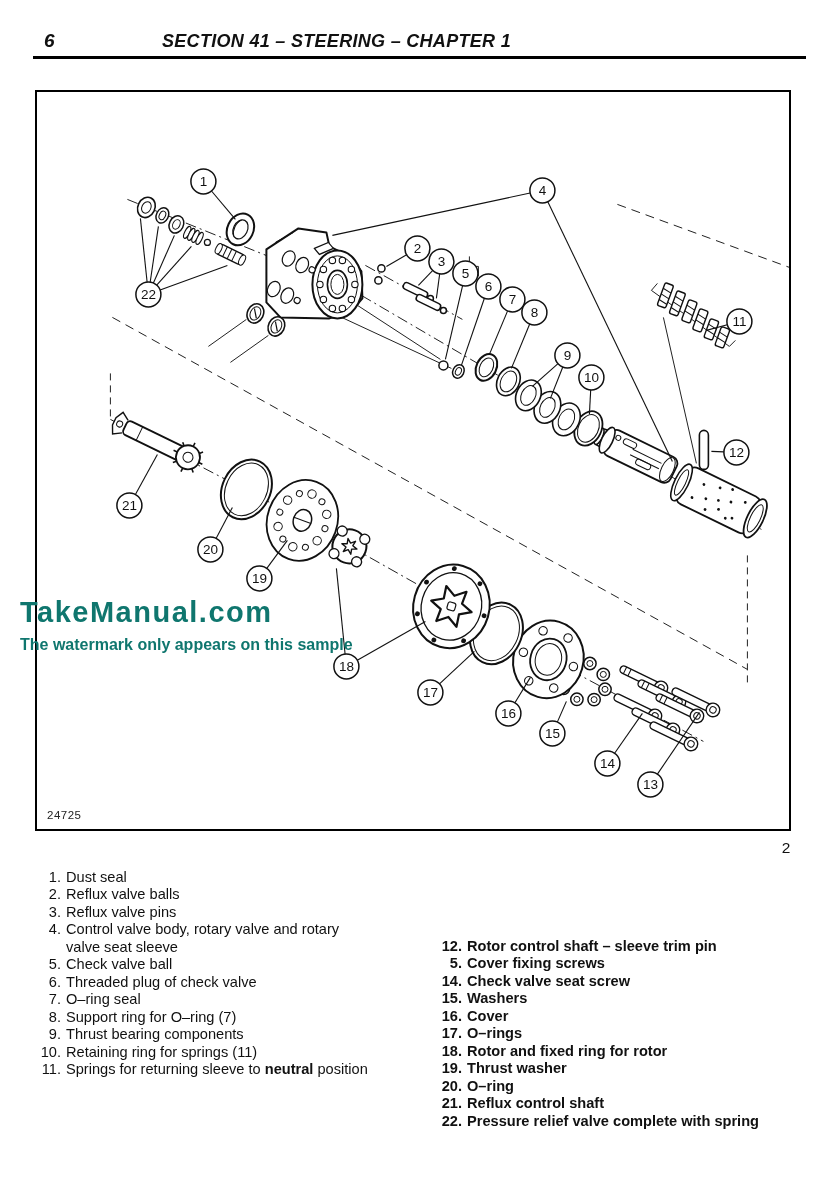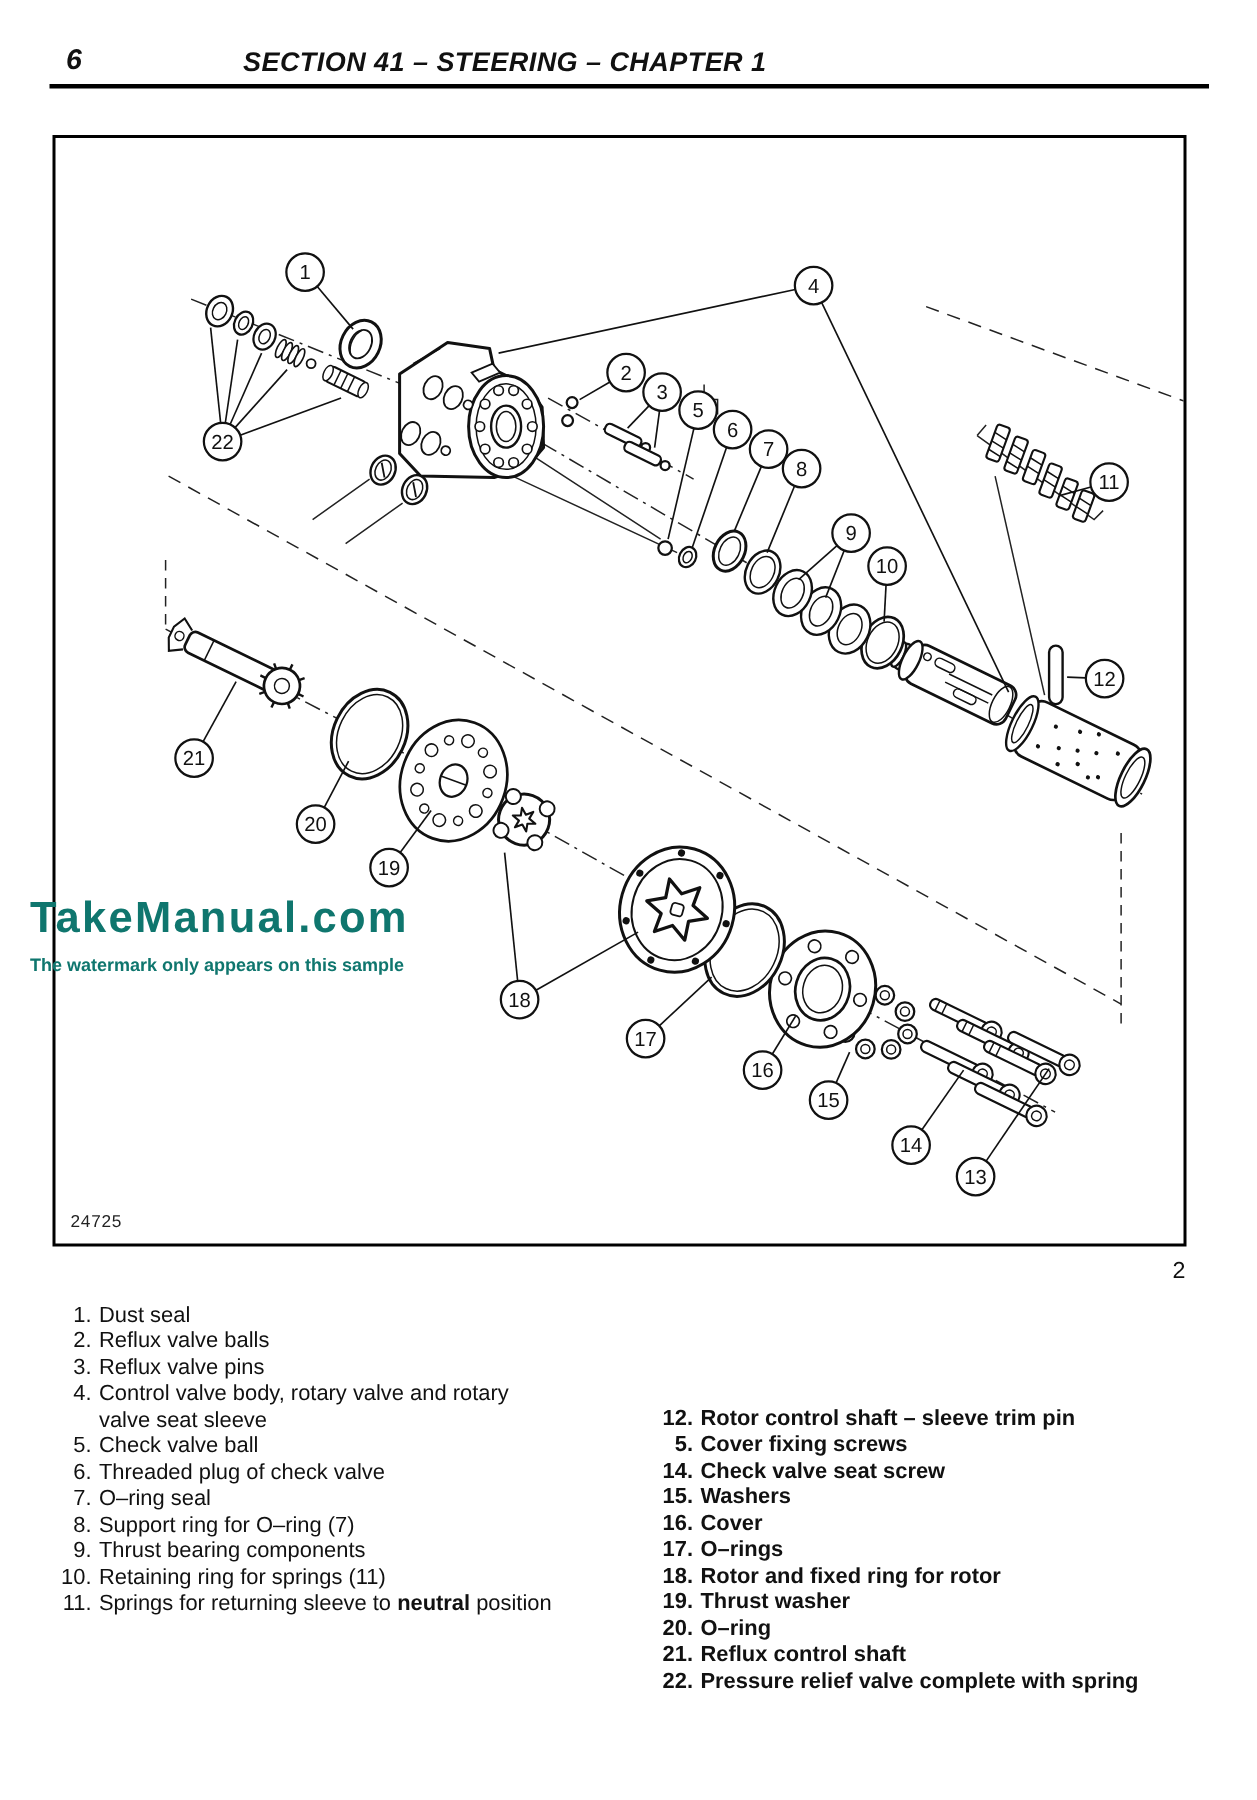--- a/index.html
+++ b/index.html
@@ -7,21 +7,21 @@
         font-family:"Liberation Sans",sans-serif;color:#111;}
   .pagenum{position:absolute;left:44px;top:30px;font-size:19px;font-weight:bold;font-style:italic;}
   .title{position:absolute;left:0;top:31px;width:673px;text-align:center;
          font-size:18px;font-weight:bold;font-style:italic;letter-spacing:.3px;}
   .rule{position:absolute;left:33px;top:56px;width:773px;height:2.6px;background:#000;}
   .figbox{position:absolute;left:35px;top:90px;width:752px;height:737px;border:2.6px solid #000;background:#fff;}
   .figbox svg{position:absolute;left:0;top:0;width:100%;height:100%;}
   .photonum{position:absolute;left:10px;bottom:8px;font-size:11.5px;letter-spacing:.5px;color:#222;}
   .watermark{position:absolute;left:20px;top:596px;z-index:4;color:#0f766e;pointer-events:none;}
   .wm1{font-size:29px;font-weight:bold;letter-spacing:1.5px;}
-  .wm2{font-size:12px;font-weight:bold;margin-top:7px;}
+  .wm2{font-size:16px;font-weight:bold;margin-top:7px;}
   .fignum{position:absolute;left:770px;top:839px;width:32px;text-align:center;font-size:15.5px;}
   .caption{position:absolute;left:35px;top:840px;width:790px;text-align:center;
            font-weight:bold;font-size:15.2px;}
   .col{position:absolute;width:392px;}
   .col-left{left:36px;top:869px;}
   .col-right{left:437px;top:938px;font-weight:bold;}
   .pl-item{display:flex;font-size:14.6px;line-height:17.45px;}
   .pl-num{flex:0 0 25px;text-align:right;margin-right:5px;white-space:nowrap;}
   .pl-txt{flex:1;}
   .pl-txt b{font-weight:bold;}

